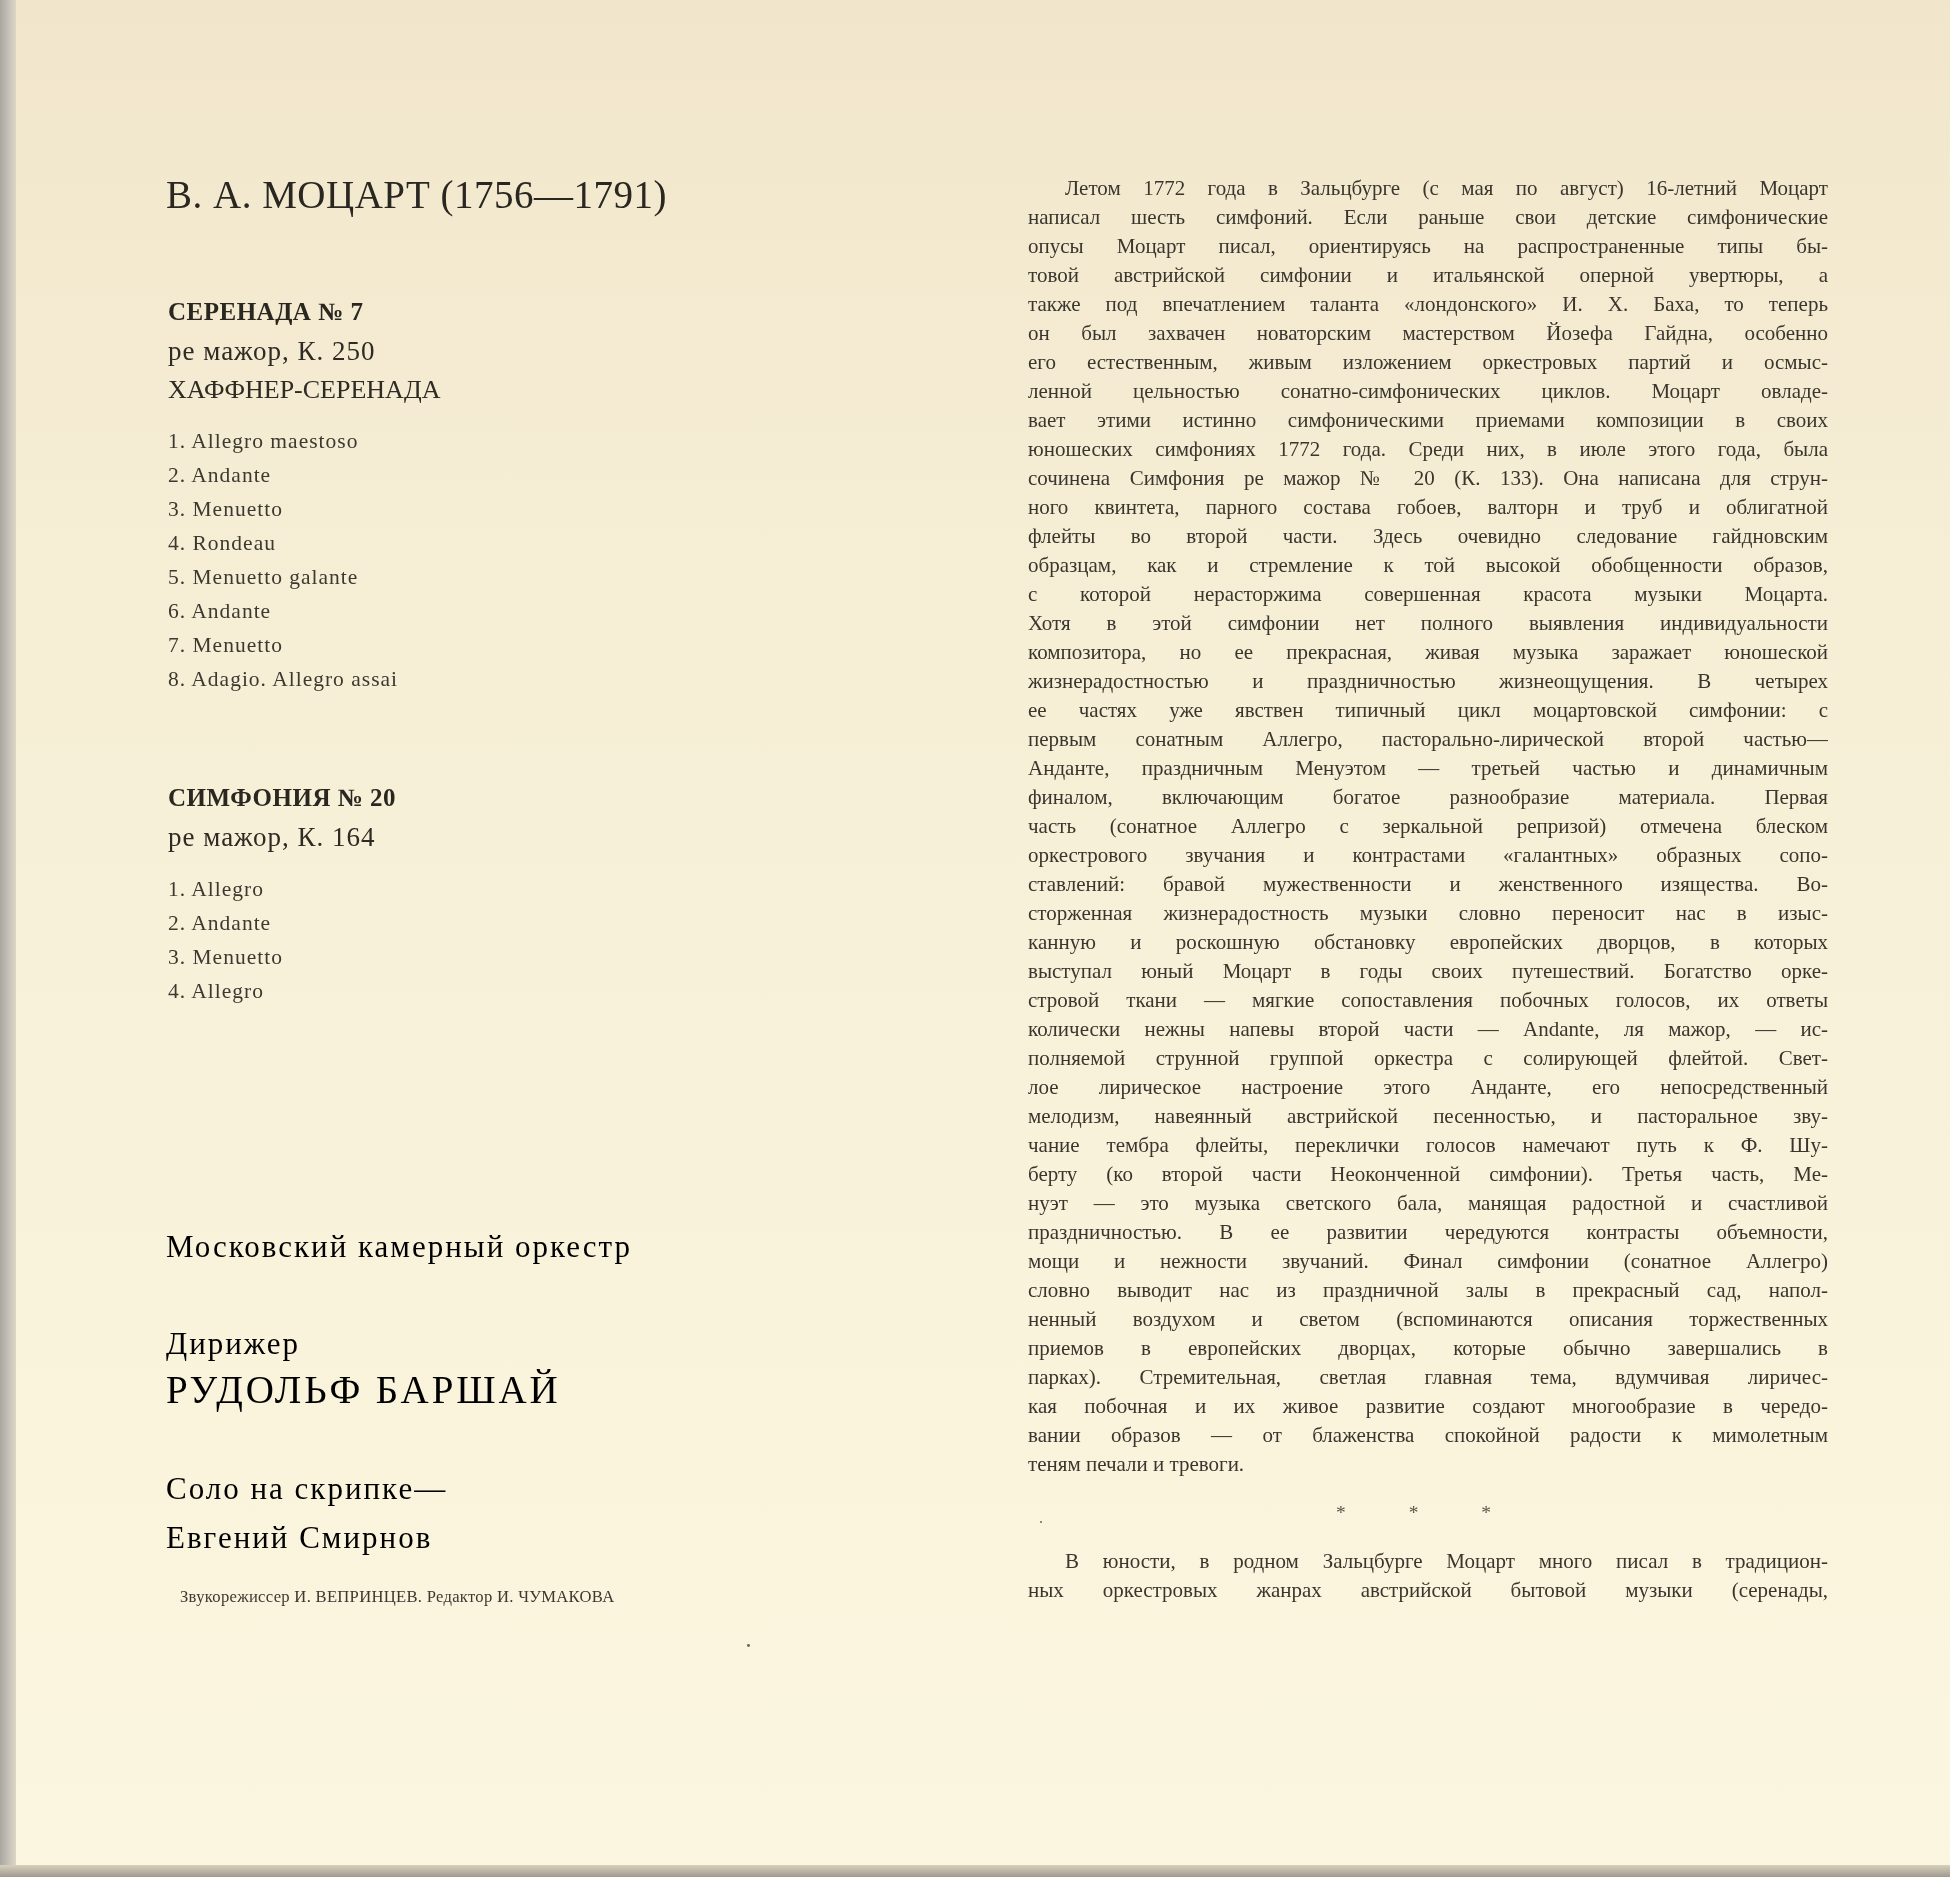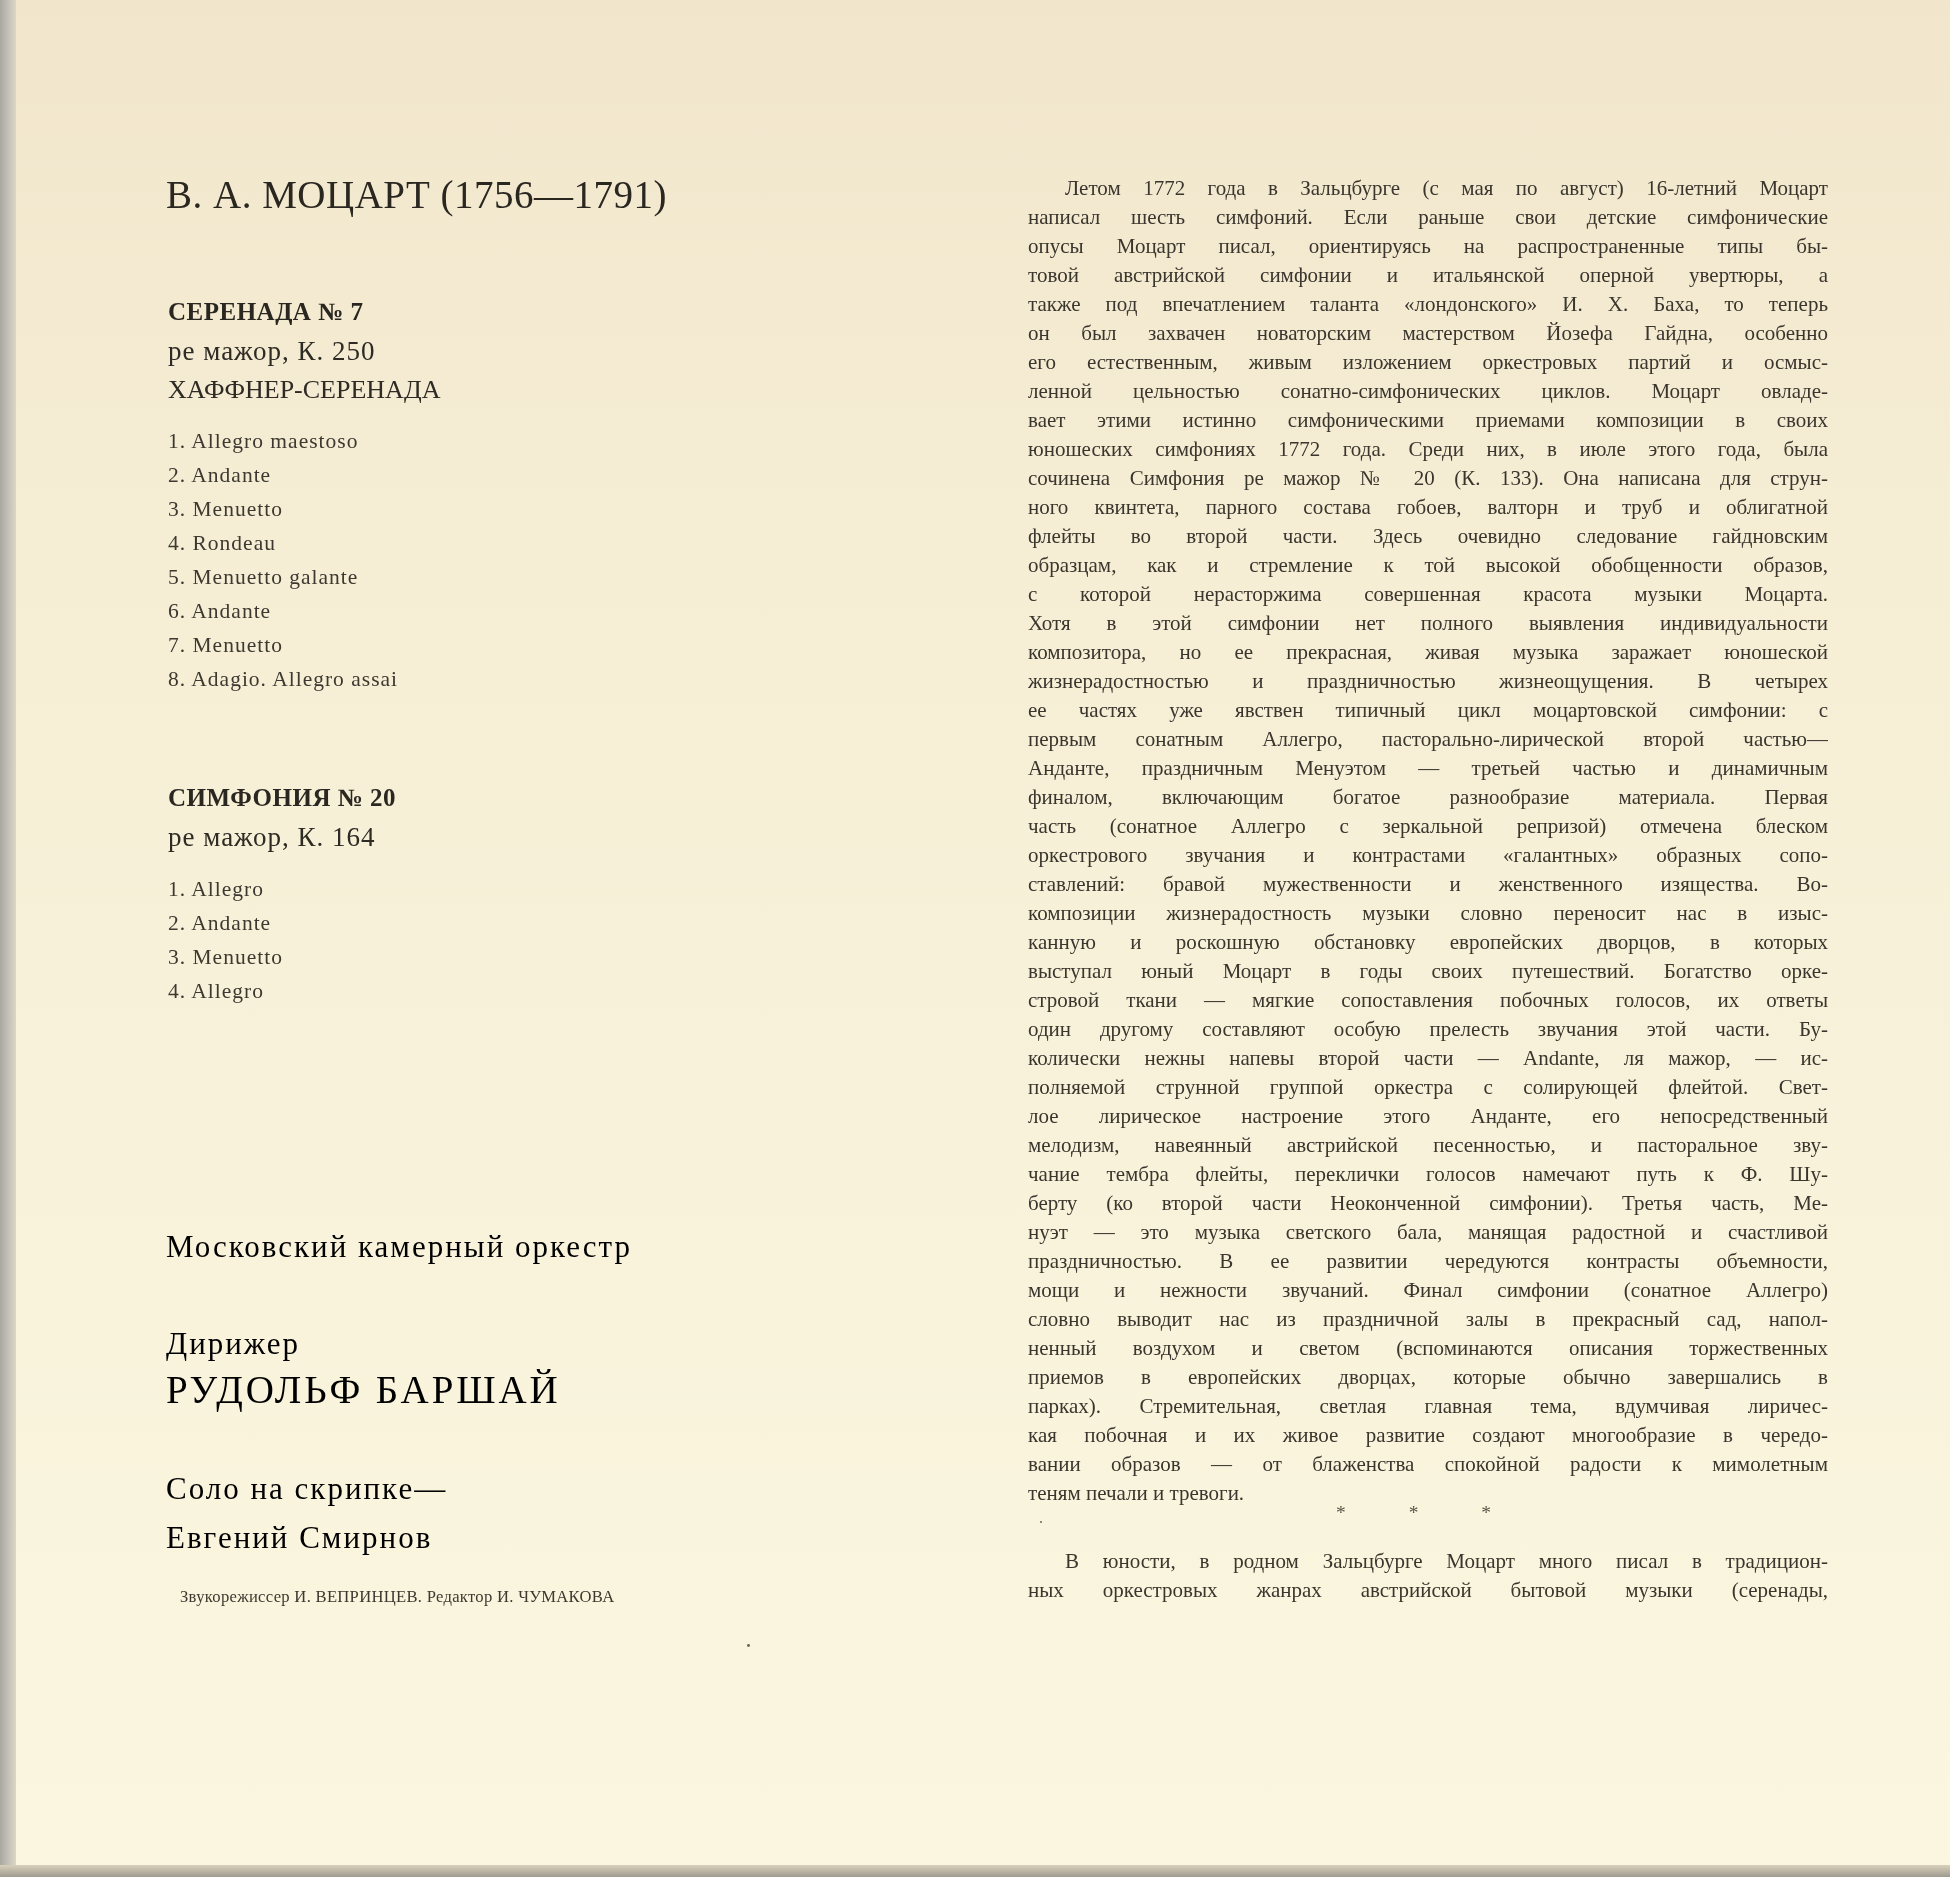--- a/index.html
+++ b/index.html
@@ -232,25 +232,24 @@
   <span class="line">Хотя в этой симфонии нет полного выявления индивидуальности</span>
   <span class="line">композитора, но ее прекрасная, живая музыка заражает юношеской</span>
   <span class="line">жизнерадостностью и праздничностью жизнеощущения. В четырех</span>
   <span class="line">ее частях уже явствен типичный цикл моцартовской симфонии: с</span>
   <span class="line">первым сонатным Аллегро, пасторально-лирической второй частью—</span>
   <span class="line">Анданте, праздничным Менуэтом — третьей частью и динамичным</span>
   <span class="line">финалом, включающим богатое разнообразие материала. Первая</span>
   <span class="line">часть (сонатное Аллегро с зеркальной репризой) отмечена блеском</span>
   <span class="line">оркестрового звучания и контрастами «галантных» образных сопо-</span>
   <span class="line">ставлений: бравой мужественности и женственного изящества. Во-</span>
-  <span class="line">композиции жизнерадостность музыки словно переносит нас в изыс-</span>
+  <span class="line">сторженная жизнерадостность музыки словно переносит нас в изыс-</span>
   <span class="line">канную и роскошную обстановку европейских дворцов, в которых</span>
   <span class="line">выступал юный Моцарт в годы своих путешествий. Богатство орке-</span>
   <span class="line">стровой ткани — мягкие сопоставления побочных голосов, их ответы</span>
-  <span class="line">один другому составляют особую прелесть звучания этой части. Бу-</span>
   <span class="line">колически нежны напевы второй части — Andante, ля мажор, — ис-</span>
   <span class="line">полняемой струнной группой оркестра с солирующей флейтой. Свет-</span>
   <span class="line">лое лирическое настроение этого Анданте, его непосредственный</span>
   <span class="line">мелодизм, навеянный австрийской песенностью, и пасторальное зву-</span>
   <span class="line">чание тембра флейты, переклички голосов намечают путь к Ф. Шу-</span>
   <span class="line">берту (ко второй части Неоконченной симфонии). Третья часть, Ме-</span>
   <span class="line">нуэт — это музыка светского бала, манящая радостной и счастливой</span>
   <span class="line">праздничностью. В ее развитии чередуются контрасты объемности,</span>
   <span class="line">мощи и нежности звучаний. Финал симфонии (сонатное Аллегро)</span>
   <span class="line">словно выводит нас из праздничной залы в прекрасный сад, напол-</span>

